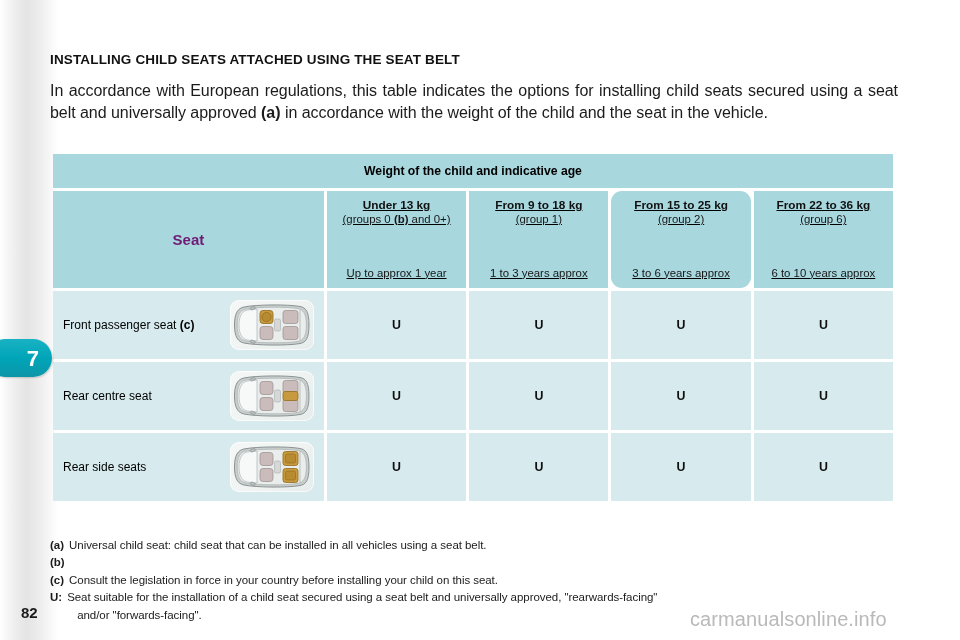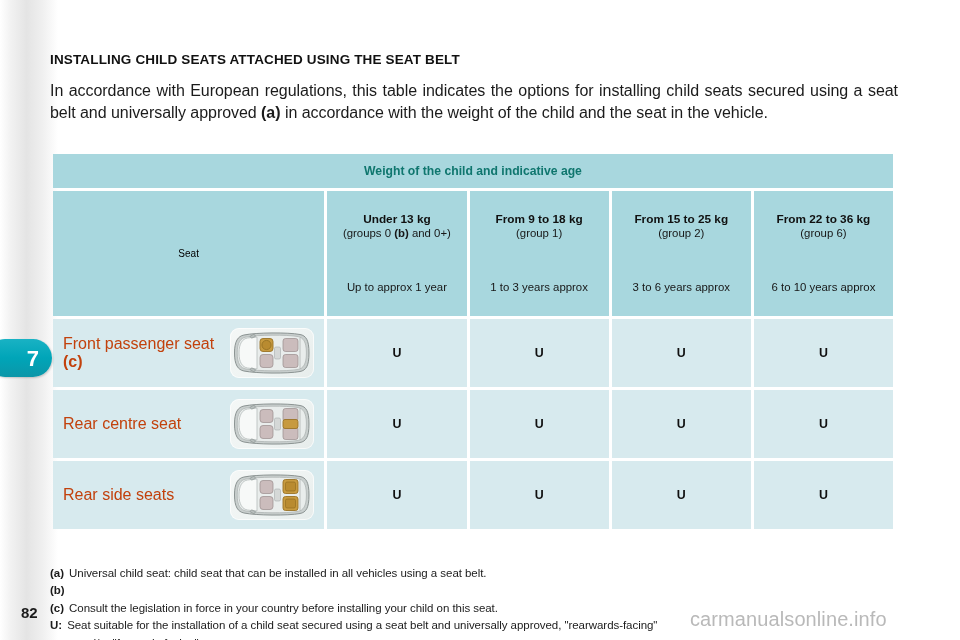--- a/index.html
+++ b/index.html
@@ -80,37 +80,38 @@
   
   .tbl { margin-top: 27px; width: 846px; border-collapse: separate; border-spacing: 3px; }
   .tbl td {
     background: #d7eaee;
     vertical-align: middle;
     padding: 0;
   }
   .tbl td.head { background: #a8d7de; }
   .tbl .span-all {
     height: 34px; text-align: center;
-    font-size: 12.2px; font-weight: bold; color: #0f766e;
+    font-size: 12.2px; font-weight: bold; color: #000000;
   }
   .tbl .colhead {
-    height: 64px; text-align: center; padding: 22px 3px;
+    height: 64px; text-align: center; padding: 8px 3px;
     line-height: 1.18;
+    text-decoration: underline;
   }
   .tbl .colhead .l1 { font-size: 11.8px; font-weight: bold; color: #101010; }
   .tbl .colhead .l2 { font-size: 11.4px; color: #171717; }
   .tbl .colhead .l3 { font-size: 11.4px; color: #171717; margin-top: 40px; }
   .tbl .seathead {
-    text-align: center; font-size: 10px; font-weight: normal; color: #000000;
+    text-align: center; font-size: 15px; font-weight: bold; color: #701a75;
   }
   .tbl .seatcell {
     height: 68px; padding: 0 10px;
   }
   .seatrow-inner { display: flex; align-items: center; justify-content: space-between; }
-  .seat-label { font-size: 16px; color: #c2410c; }
+  .seat-label { font-size: 12px; color: #000000; }
   .seat-label b { font-weight: bold; }
   .tbl .valcell {
     height: 68px; text-align: center;
     font-size: 12.4px; font-weight: bold; color: #101010;
   }
 
   
   .car-wrap {
     width: 84px; height: 50px;
     background: linear-gradient(135deg,#f4f7f6 0%, #eef3f2 60%, #e6eceb 100%);
@@ -167,21 +168,21 @@
           <div class="l2"><span>(groups 0 </span><b>(b)</b><span> and 0+)</span></div>
           <div class="l3">Up to approx 1 year</div>
         </td>
 
         <td class="head colhead" style="width:142px;">
           <div class="l1">From 9 to 18 kg</div>
           <div class="l2">(group 1)</div>
           <div class="l3">1 to 3 years approx</div>
         </td>
 
-        <td class="head colhead" style="width:142px;">
+        <td class="head colhead" style="width:142px;border-radius:11px;">
           <div class="l1">From 15 to 25 kg</div>
           <div class="l2">(group 2)</div>
           <div class="l3">3 to 6 years approx</div>
         </td>
 
         <td class="head colhead" style="width:142px;">
           <div class="l1">From 22 to 36 kg</div>
           <div class="l2">(group 6)</div>
           <div class="l3">6 to 10 years approx</div>
         </td>

